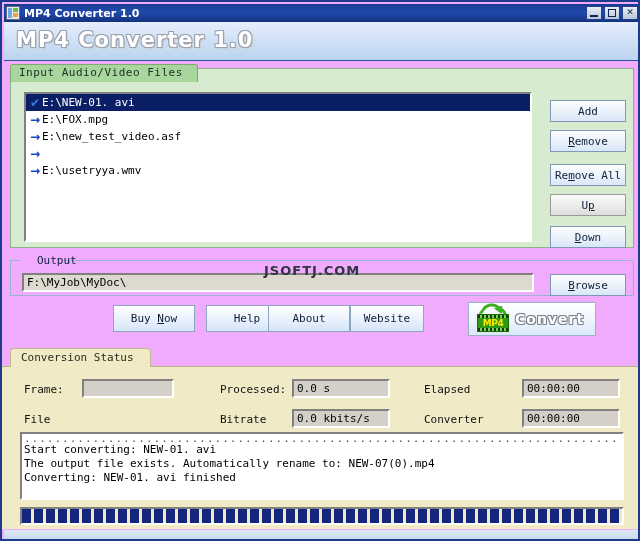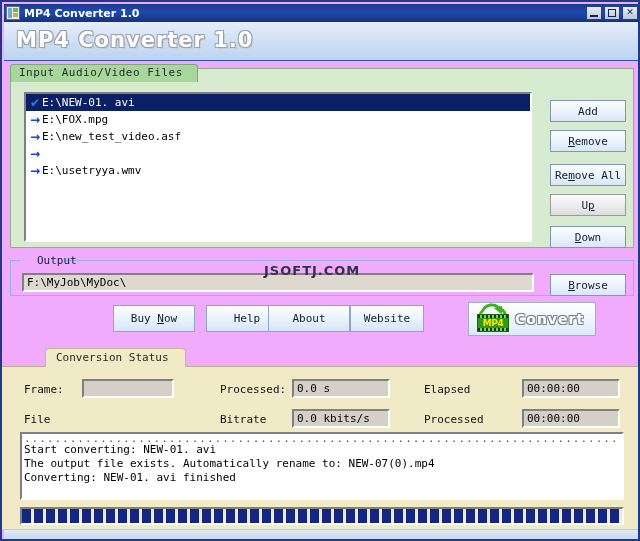--- a/index.html
+++ b/index.html
@@ -305,21 +305,20 @@
     position: absolute; left: 8px; top: 346px;
     height: 19px; padding: 2px 16px 0 10px;
     background: #f0eac6;
     border: 1px solid #c3ba8c;
     border-bottom: none;
     border-radius: 4px 4px 0 0;
     box-sizing: border-box;
     font-size: 11px; color: #2a2a1e;
     white-space: nowrap;
     z-index: 4;
-    margin-left: 35px;
   }
   .st-label {
     position: absolute;
     font-size: 11px; color: #101010;
     white-space: nowrap;
   }
   .st-field {
     position: absolute;
     height: 19px;
     background: #d4d0c8;
@@ -485,21 +484,21 @@
   <div class="st-field" style="left:290px; top:377px; width:98px">0.0 s</div>
 
   <div class="st-label" style="left:422px; top:381px">Elapsed</div>
   <div class="st-field" style="left:520px; top:377px; width:98px">00:00:00</div>
 
   <div class="st-label" style="left:22px; top:411px">File</div>
 
   <div class="st-label" style="left:218px; top:411px">Bitrate</div>
   <div class="st-field" style="left:290px; top:407px; width:98px">0.0 kbits/s</div>
 
-  <div class="st-label" style="left:422px; top:411px">Processed</div>
+  <div class="st-label" style="left:422px; top:411px">Converter</div>
   <div class="st-field" style="left:520px; top:407px; width:98px">00:00:00</div>
 
   <div id="log-box">
     <div class="log-dots">..................................................................................................</div>
     <div class="log-line">Start converting: NEW-01. avi</div>
     <div class="log-line">The output file exists. Automatically rename to: NEW-07(0).mp4</div>
     <div class="log-line">Converting: NEW-01. avi  finished</div>
   </div>
 
   <div id="progress-outer">

